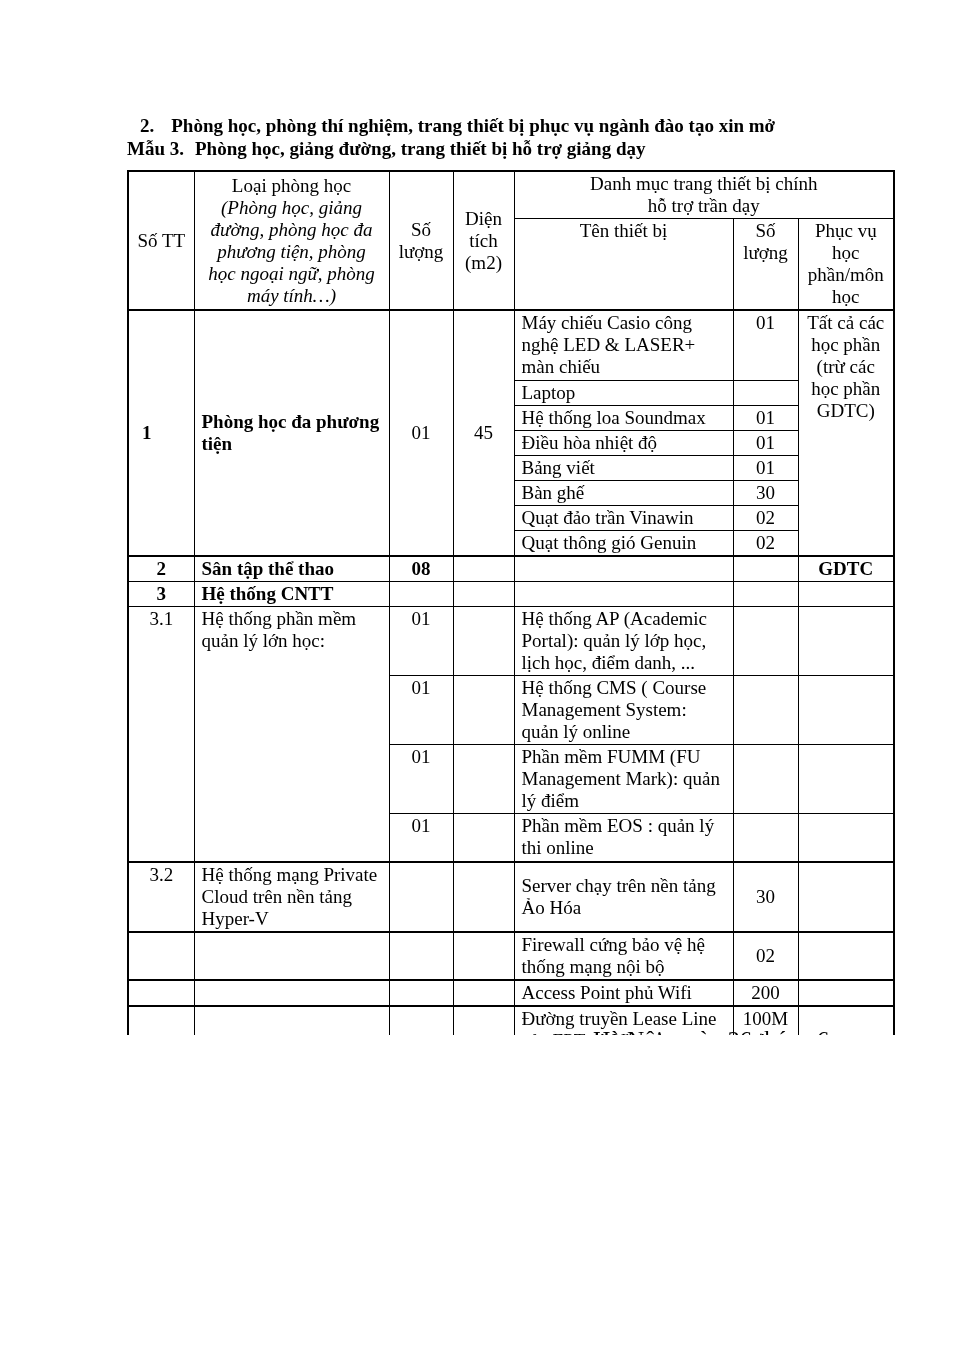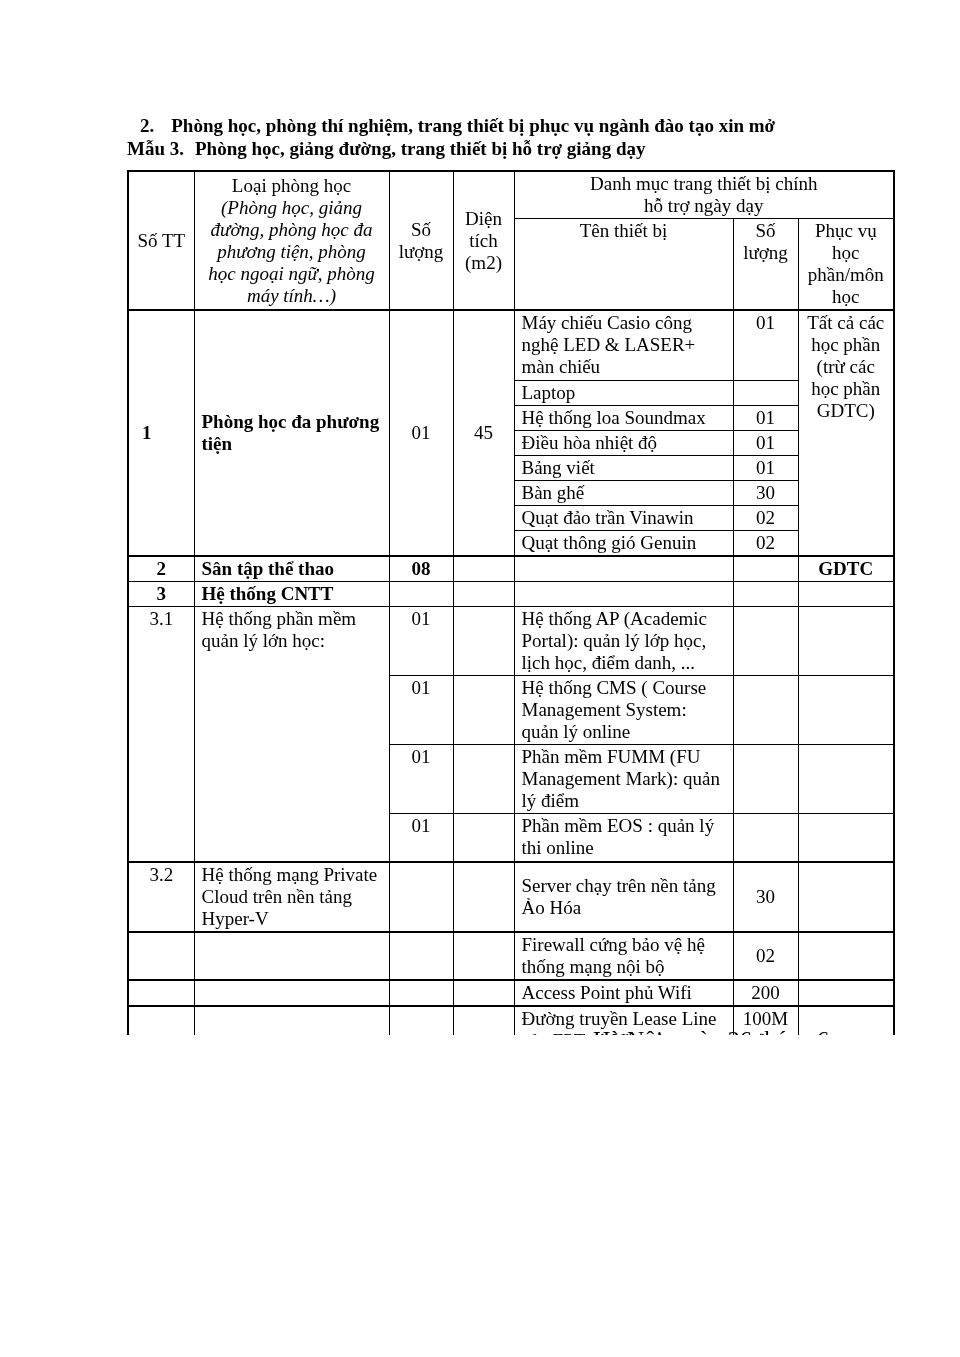--- a/index.html
+++ b/index.html
@@ -61,21 +61,21 @@
       <tr style="height:43px;">
         <td rowspan="2" class="c m">Số TT</td>
         <td rowspan="2" class="c m">
           <div>Loại phòng học</div>
           <div class="it">(Phòng học, giảng đường, phòng học đa phương tiện, phòng học ngoại ngữ, phòng máy tính…)</div>
         </td>
         <td rowspan="2" class="c m">Số lượng</td>
         <td rowspan="2" class="c m">Diện tích (m2)</td>
         <td colspan="3" class="c m">
           <div>Danh mục trang thiết bị chính</div>
-          <div>hỗ trợ ngày dạy</div>
+          <div>hỗ trợ trần dạy</div>
         </td>
       </tr>
       <tr style="height:89px;">
         <td class="c">Tên thiết bị</td>
         <td class="c">Số lượng</td>
         <td class="c">Phục vụ học phần/môn học</td>
       </tr>
 
       <tr class="sep" style="height:70px;">
         <td rowspan="8" class="b m stt1">1</td>

